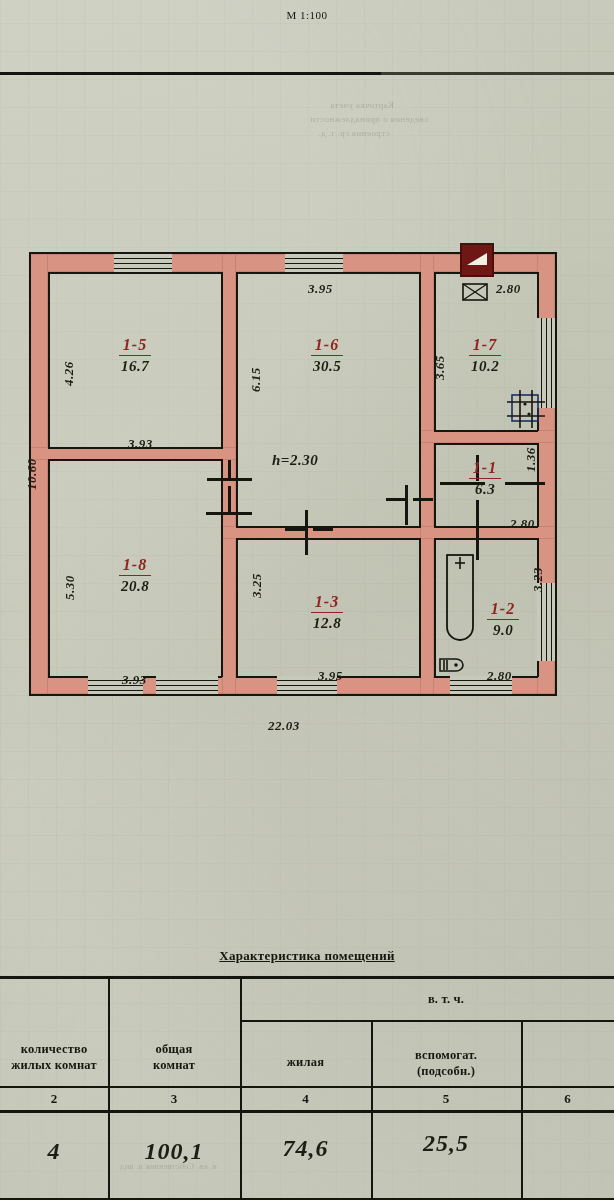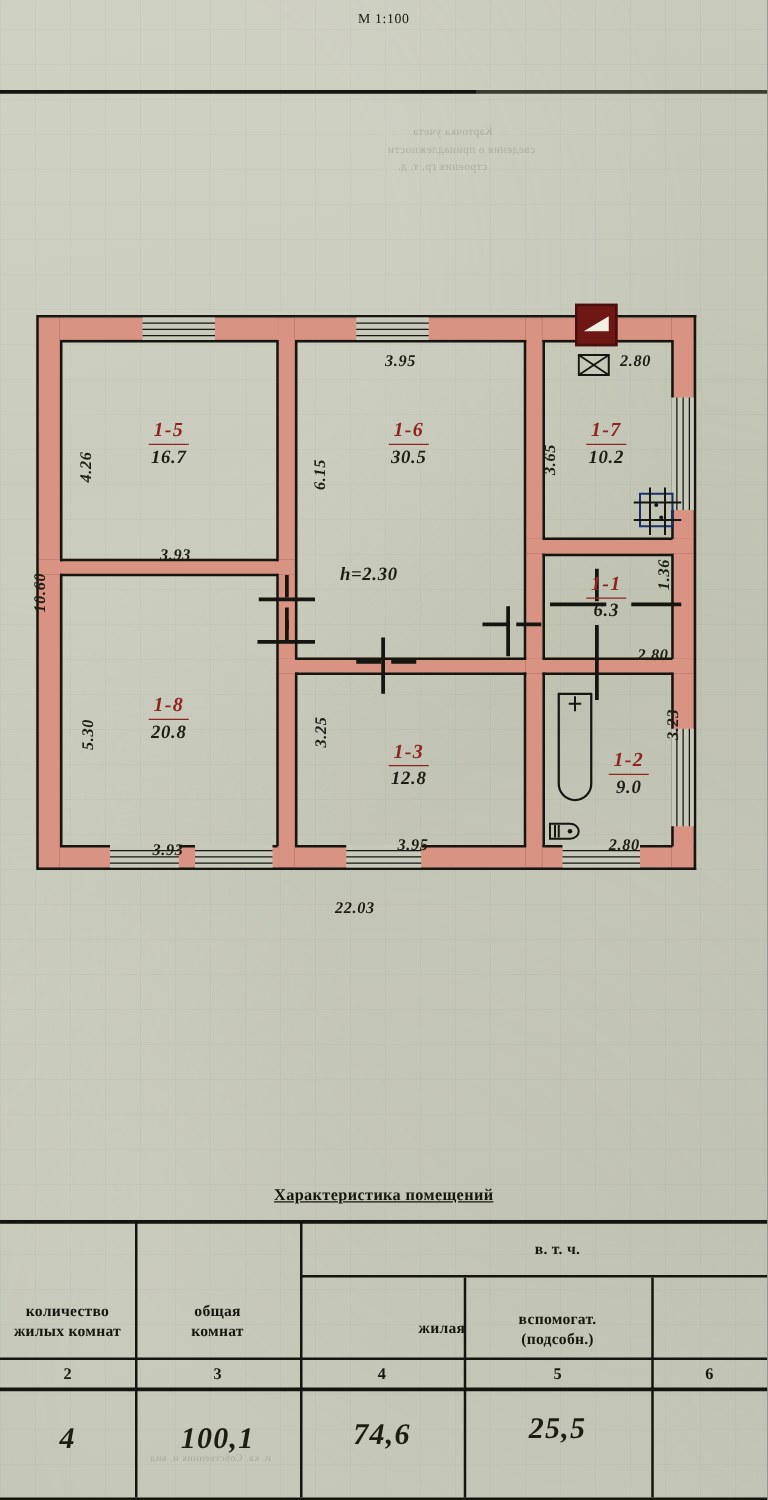--- a/index.html
+++ b/index.html
@@ -401,21 +401,21 @@
     <div class="cellh" style="left:371px; width:150px; top:62px;">в. т. ч.</div>
 
     <div class="cellh" style="left:0; width:108px; top:112px;">
       <span>количество</span><br>
       <span>жилых комнат</span>
     </div>
     <div class="cellh" style="left:108px; width:132px; top:112px;">
       <span>общая</span><br>
       <span>комнат</span>
     </div>
-    <div class="cellh" style="left:240px; width:131px; top:125px;margin-left:48px;">жилая</div>
+    <div class="cellh" style="left:240px; width:131px; top:125px;">жилая</div>
     <div class="cellh" style="left:371px; width:150px; top:118px;">
       <span>вспомогат.</span><br>
       <span>(подсобн.)</span>
     </div>
 
     <div class="colnum" style="left:0; width:108px; top:161px;">2</div>
     <div class="colnum" style="left:108px; width:132px; top:161px;">3</div>
     <div class="colnum" style="left:240px; width:131px; top:161px;">4</div>
     <div class="colnum" style="left:371px; width:150px; top:161px;">5</div>
     <div class="colnum" style="left:521px; width:93px; top:161px;">6</div>

